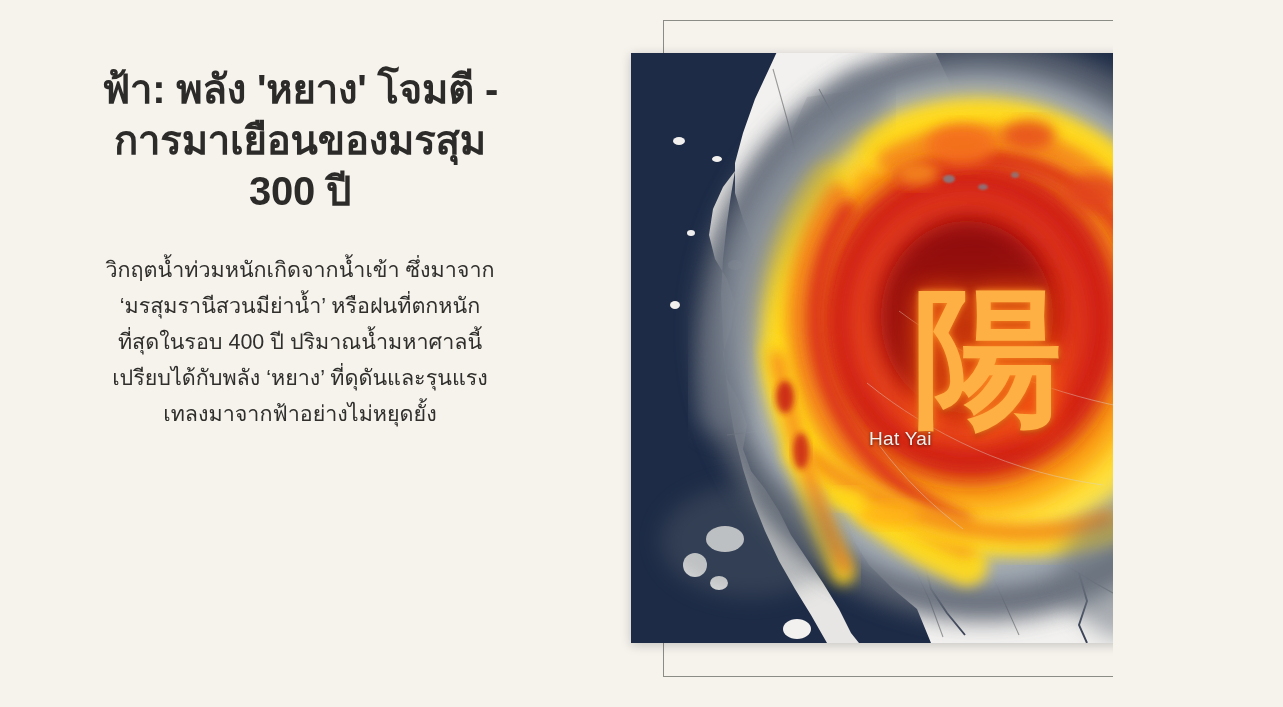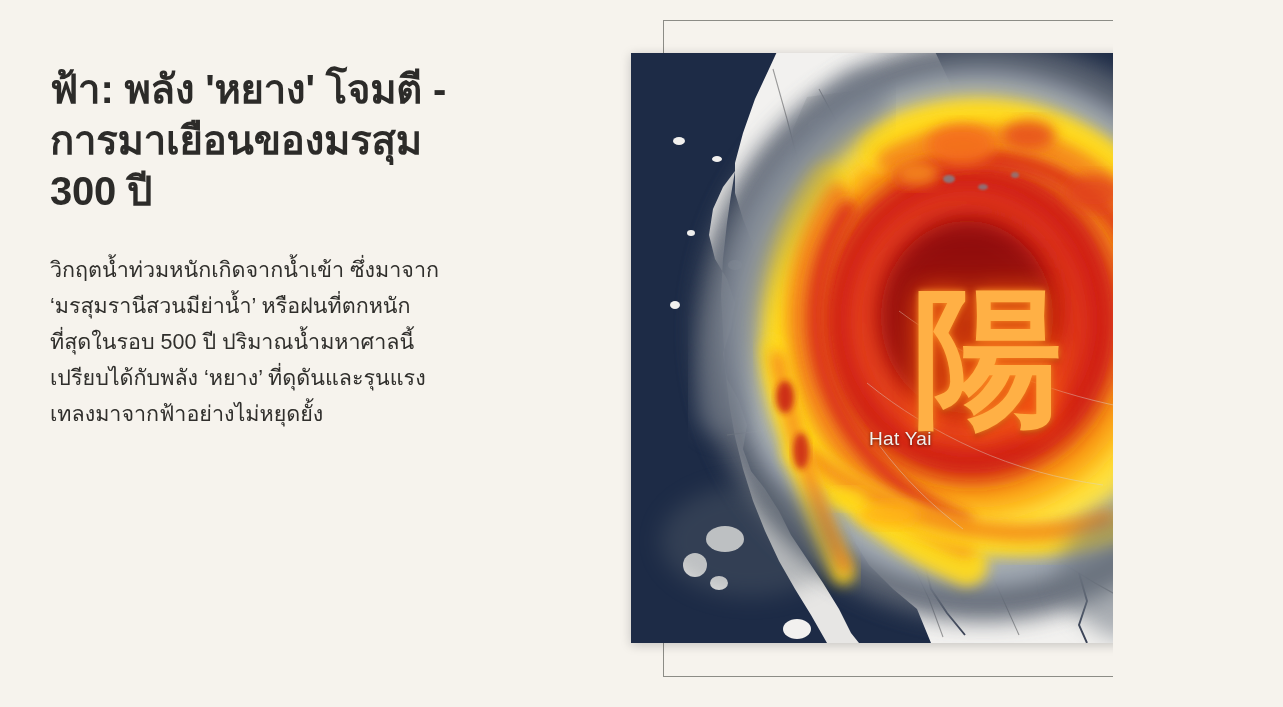--- a/index.html
+++ b/index.html
@@ -13,20 +13,21 @@
     background: #f6f3ed;
     font-family: "Liberation Sans", "DejaVu Sans", sans-serif;
     -webkit-font-smoothing: antialiased;
   }
   .slide {
     position: relative;
     width: 1113px;
     height: 707px;
     background: #f6f3ed;
     overflow: hidden;
+    text-align: center;
   }
 
   
   .frame-outline {
     position: absolute;
     left: 663px;
     top: 20px;
     width: 583px;
     height: 657px;
     border: 1.6px solid #8c8c86;
@@ -136,21 +137,21 @@
 <div class="slide">
 
   <div class="frame-outline"></div>
 
   <div class="text-col">
     <h1 class="headline">ฟ้า: พลัง 'หยาง' โจมตี -
 การมาเยือนของมรสุม
 300 ปี</h1>
     <p class="body-copy">วิกฤตน้ำท่วมหนักเกิดจากน้ำเข้า ซึ่งมาจาก
 ‘มรสุมรานีสวนมีย่าน้ำ’ หรือฝนที่ตกหนัก
-ที่สุดในรอบ 500 ปี ปริมาณน้ำมหาศาลนี้
+ที่สุดในรอบ 400 ปี ปริมาณน้ำมหาศาลนี้
 เปรียบได้กับพลัง ‘หยาง’ ที่ดุดันและรุนแรง
 เทลงมาจากฟ้าอย่างไม่หยุดยั้ง</p>
   </div>
 
   <div class="map-card">
     <svg class="map-svg" viewBox="0 0 582 590" preserveAspectRatio="none">
       <defs>
         <radialGradient id="stormCore" cx="52%" cy="47%" r="56%">
           <stop offset="0%" stop-color="#8d0f0c"></stop>
           <stop offset="26%" stop-color="#9f120f"></stop>

